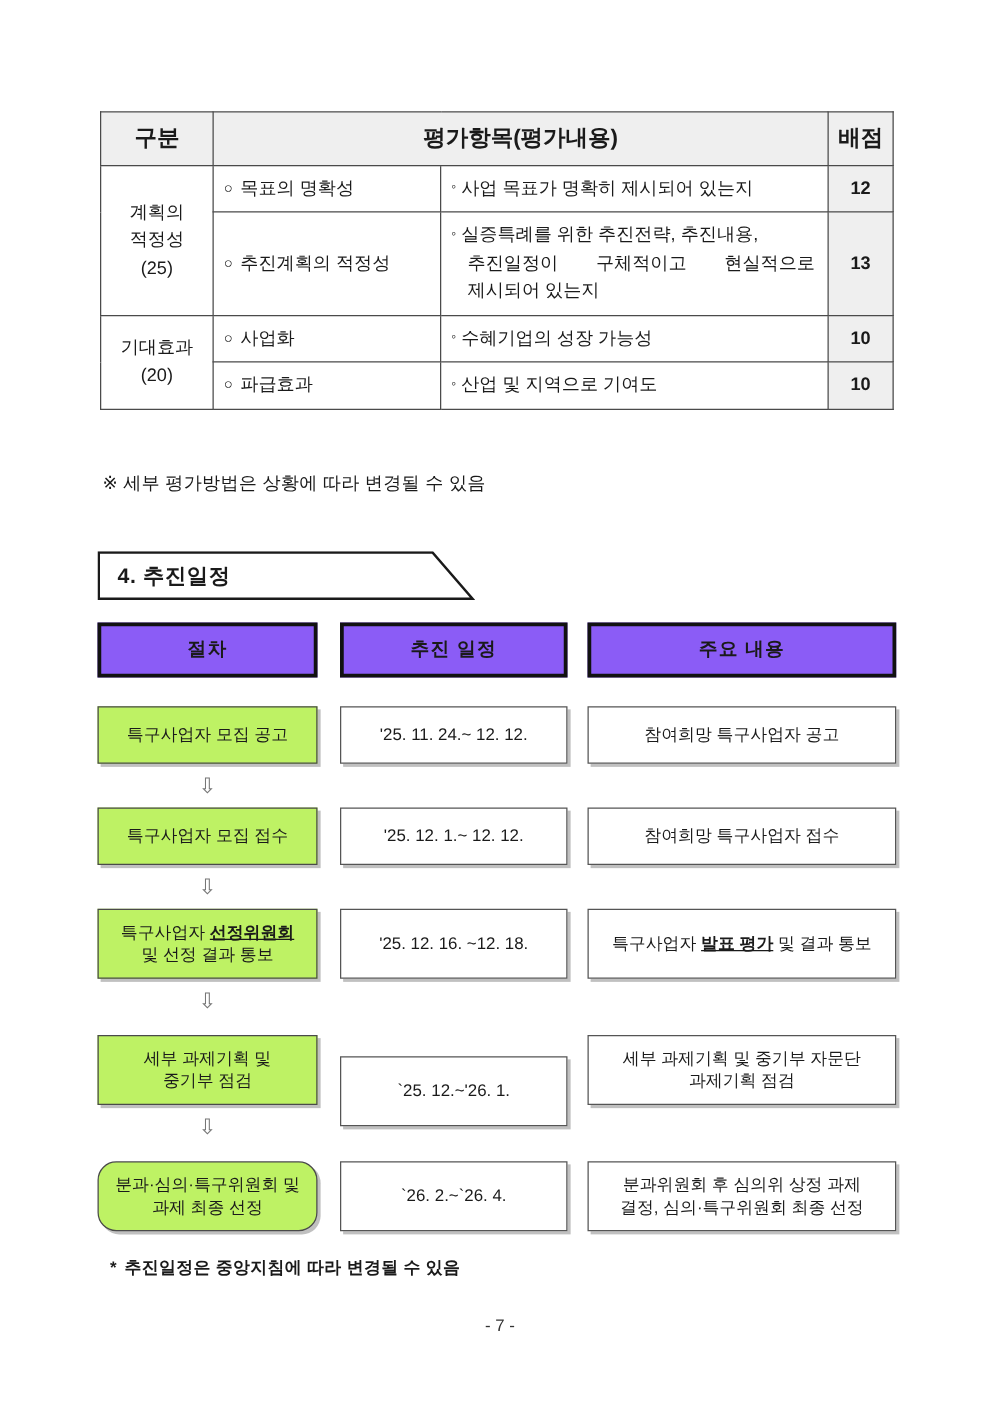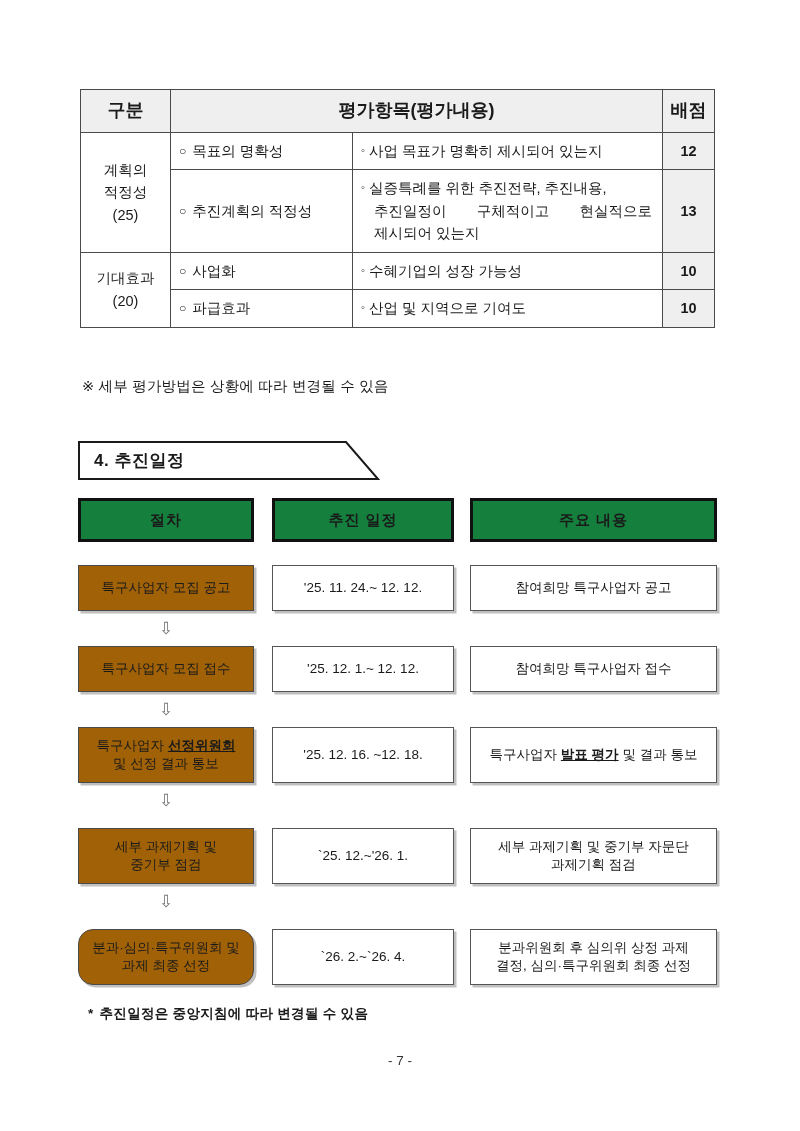--- a/index.html
+++ b/index.html
@@ -149,34 +149,34 @@
   }
   
   .c1 { left: 78px;  width: 176px; }
   .c2 { left: 272px; width: 182px; }
   .c3 { left: 470px; width: 247px; }
 
   
   .fhead {
     height: 44px;
     border: 3px solid #111111;
-    background: #15803d;
+    background: #8b5cf6;
     font-weight: bold;
     font-size: 15px;
     letter-spacing: 1px;
   }
   
   .fbox {
     height: 46px;
     border: 1.5px solid #555555;
     background: #ffffff;
     box-shadow: 2.5px 2.5px 0 rgba(140,140,140,0.55);
   }
   .fbox.shaded {
-    background: #a16207;
+    background: #bef264;
     border: 1.5px solid #4a4a4a;
   }
 
   .u-bold { font-weight: bold; text-decoration: underline; }
 
   
   .farrow {
     position: absolute;
     left: 78px;
     width: 176px;
@@ -326,21 +326,21 @@
   </div>
   <div class="farrow" style="top:792px;">⇩</div>
 
   <div class="flow-row" style="top:828px; height:56px;">
     <div class="fcell fbox shaded c1" style="height:56px;">
       <span>
         <span>세부 과제기획 및</span><br>
         <span>중기부 점검</span>
       </span>
     </div>
-    <div class="fcell fbox c2" style="height:56px;">`25. 12.~'26. 1.</div>
+    <div class="fcell fbox c2" style="height:56px;margin-top:17px;">`25. 12.~'26. 1.</div>
     <div class="fcell fbox c3" style="height:56px;">
       <span>
         <span>세부 과제기획 및 중기부 자문단</span><br>
         <span>과제기획 점검</span>
       </span>
     </div>
   </div>
   <div class="farrow" style="top:893px;">⇩</div>
 
   <div class="flow-row" style="top:929px; height:56px;">

